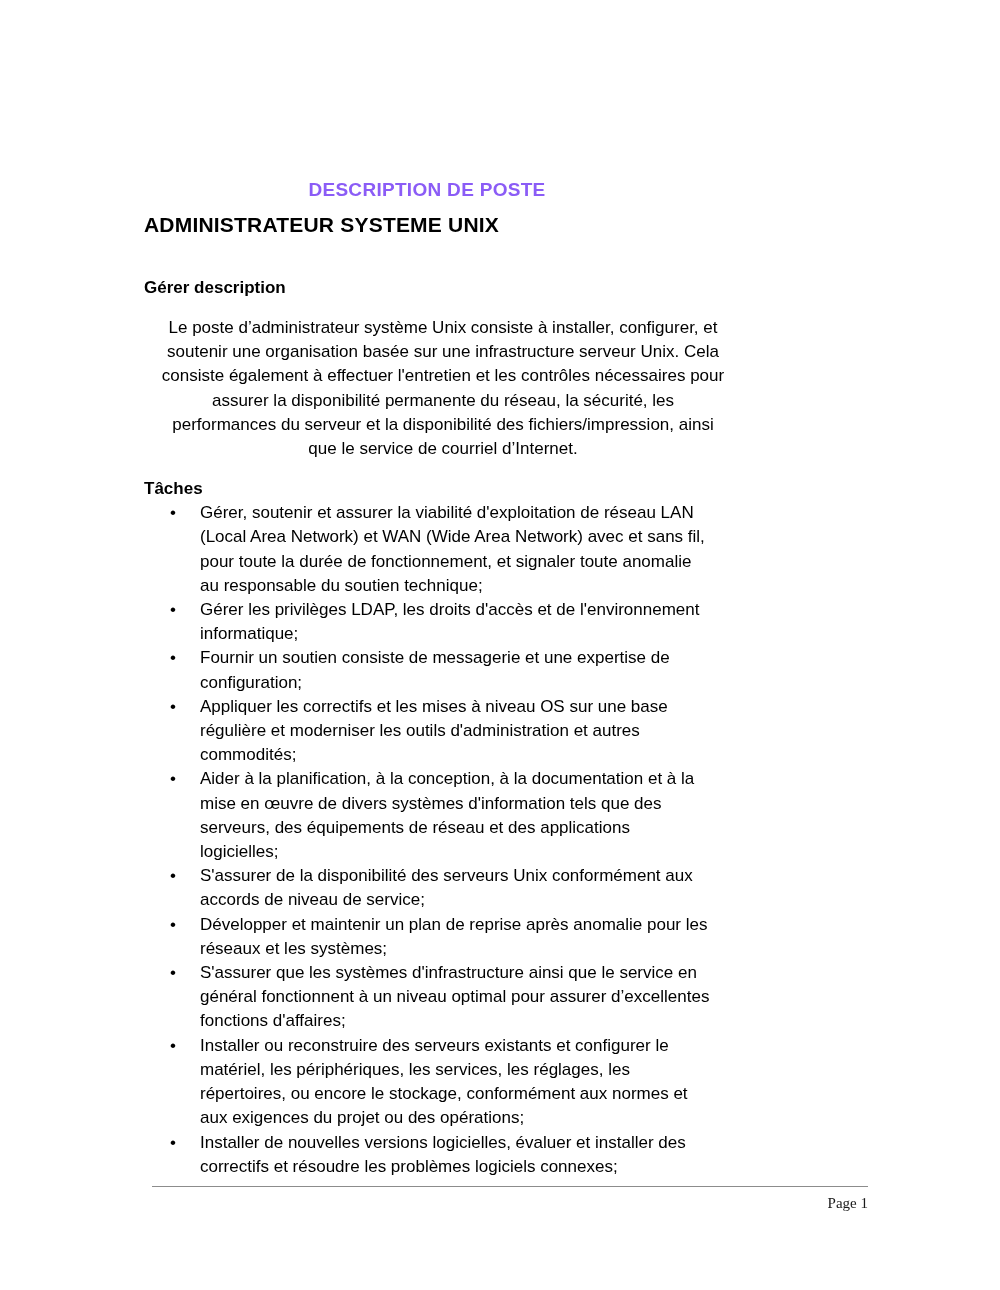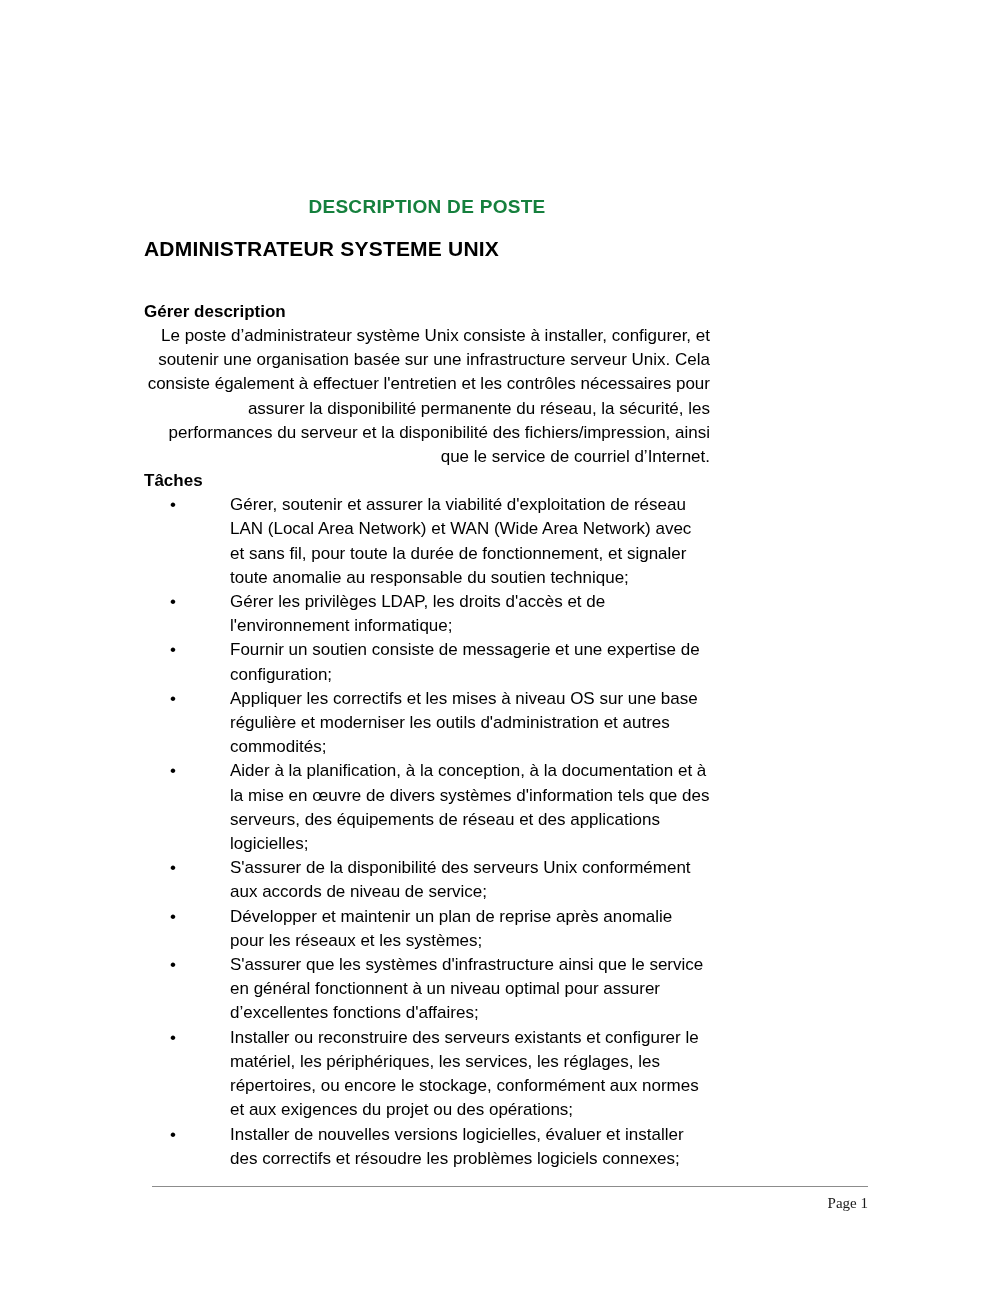--- a/index.html
+++ b/index.html
@@ -26,24 +26,24 @@
     left: 144px;
     top: 178px;
     width: 566px;
   }
 
   
   .doc-title {
     font-size: 19px;
     font-weight: bold;
     text-align: center;
-    color: #15803d;
+    color: #8b5cf6;
     letter-spacing: 0.3px;
     line-height: 24px;
-    margin: 17px;
+    margin: 0;
     padding: 0;
   }
 
   .doc-subtitle {
     font-size: 21px;
     font-weight: bold;
     text-align: left;
     color: #000000;
     letter-spacing: 0.2px;
     line-height: 26px;
@@ -64,23 +64,23 @@
     margin-top: 38px;
   }
 
   .section-tasks {
   }
 
   
   .body-paragraph {
     font-size: 17px;
     line-height: 24.2px;
-    margin: 0;
-    padding: 0;
-    text-align: right;
+    margin: 16px;
+    padding: 0;
+    text-align: center;
     width: 566px;
   }
 
   
   .task-list {
     list-style: none;
     margin: 0;
     padding: 0;
     width: 566px;
   }
@@ -98,21 +98,20 @@
     left: 26px;
     top: 0;
     width: 10px;
     font-size: 17px;
     line-height: 24.2px;
     text-align: left;
   }
 
   .task-text {
     display: block;
-    margin-left: 30px;
   }
 
   
   .footer {
     position: absolute;
     left: 152px;
     top: 1186px;
     width: 716px;
   }
 

